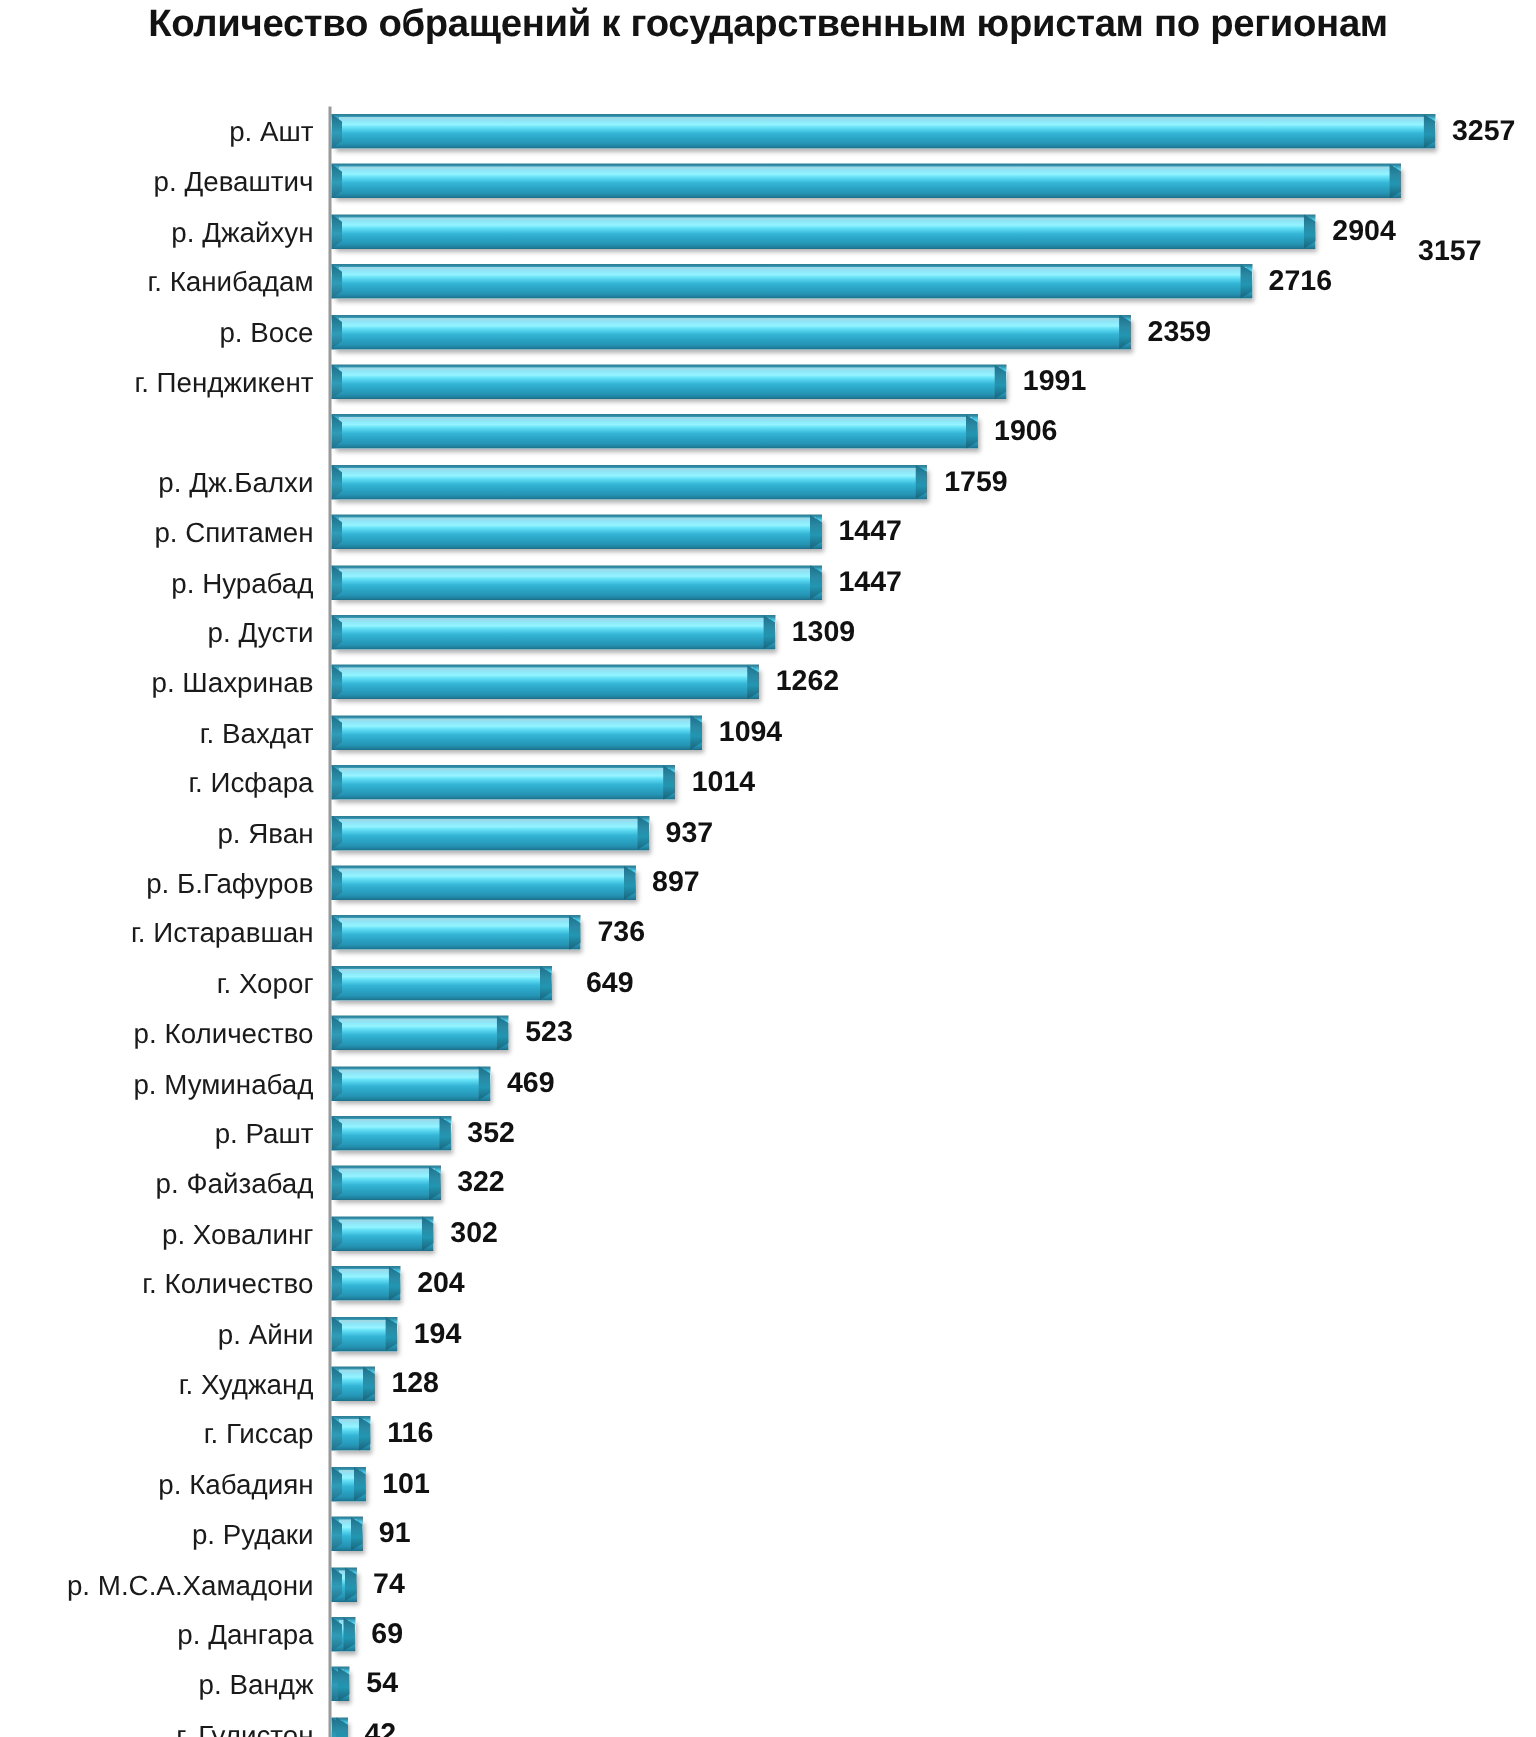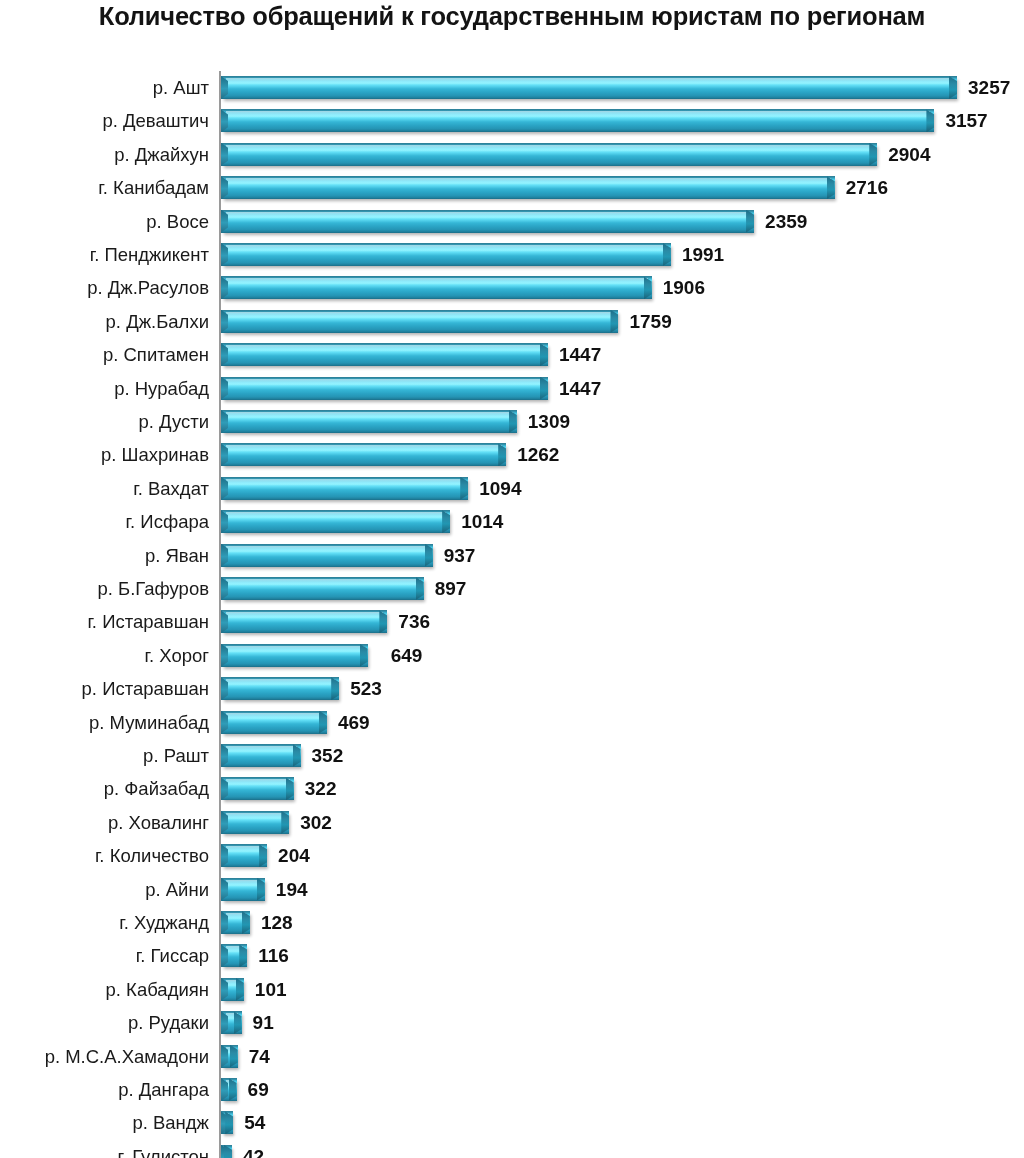--- a/index.html
+++ b/index.html
@@ -183,21 +183,21 @@
           <div class="bar-value" style="left: 968px;">3257</div>
         </div>
         <div class="bar-row" style="top: 33.4px;">
           <div class="bar-label">р. Деваштич</div>
           <div class="bar-wrap" style="left: 221px; width: 713.403px;">
             <div class="bar"></div>
             <div class="bar-gloss"></div>
             <div class="bar-cap-left"></div>
             <div class="bar-cap-right"></div>
           </div>
-          <div class="bar-value" style="left: 945.403px;">3157</div>
+          <div class="bar-value" style="left: 945.403px; margin-top: 47px;">3157</div>
         </div>
         <div class="bar-row" style="top: 66.8px;">
           <div class="bar-label">р. Джайхун</div>
           <div class="bar-wrap" style="left: 221px; width: 656.231px;">
             <div class="bar"></div>
             <div class="bar-gloss"></div>
             <div class="bar-cap-left"></div>
             <div class="bar-cap-right"></div>
           </div>
           <div class="bar-value" style="left: 888.231px;">2904</div>
@@ -226,21 +226,20 @@
           <div class="bar-label">г. Пенджикент</div>
           <div class="bar-wrap" style="left: 221px; width: 449.916px;">
             <div class="bar"></div>
             <div class="bar-gloss"></div>
             <div class="bar-cap-left"></div>
             <div class="bar-cap-right"></div>
           </div>
           <div class="bar-value" style="left: 681.916px; text-align: right;">1991</div>
         </div>
         <div class="bar-row" style="top: 200.4px;">
-          <div class="bar-label">р. Дж.Расулов</div>
           <div class="bar-wrap" style="left: 221px; width: 430.708px;">
             <div class="bar"></div>
             <div class="bar-gloss"></div>
             <div class="bar-cap-left"></div>
             <div class="bar-cap-right"></div>
           </div>
           <div class="bar-value" style="left: 662.708px;">1906</div>
         </div>
         <div class="bar-row" style="top: 233.8px;">
           <div class="bar-label">р. Дж.Балхи</div>
@@ -346,21 +345,21 @@
           <div class="bar-label">г. Хорог</div>
           <div class="bar-wrap" style="left: 221px; width: 146.658px;">
             <div class="bar"></div>
             <div class="bar-gloss"></div>
             <div class="bar-cap-left"></div>
             <div class="bar-cap-right"></div>
           </div>
           <div class="bar-value" style="left: 378.658px; margin-left: 12px;">649</div>
         </div>
         <div class="bar-row" style="top: 601.2px;">
-          <div class="bar-label">р. Истаравшан</div>
+          <div class="bar-label">р. Количество</div>
           <div class="bar-wrap" style="left: 221px; width: 118.185px;">
             <div class="bar"></div>
             <div class="bar-gloss"></div>
             <div class="bar-cap-left"></div>
             <div class="bar-cap-right"></div>
           </div>
           <div class="bar-value" style="left: 350.185px;">523</div>
         </div>
         <div class="bar-row" style="top: 634.6px;">
           <div class="bar-label">р. Муминабад</div>

